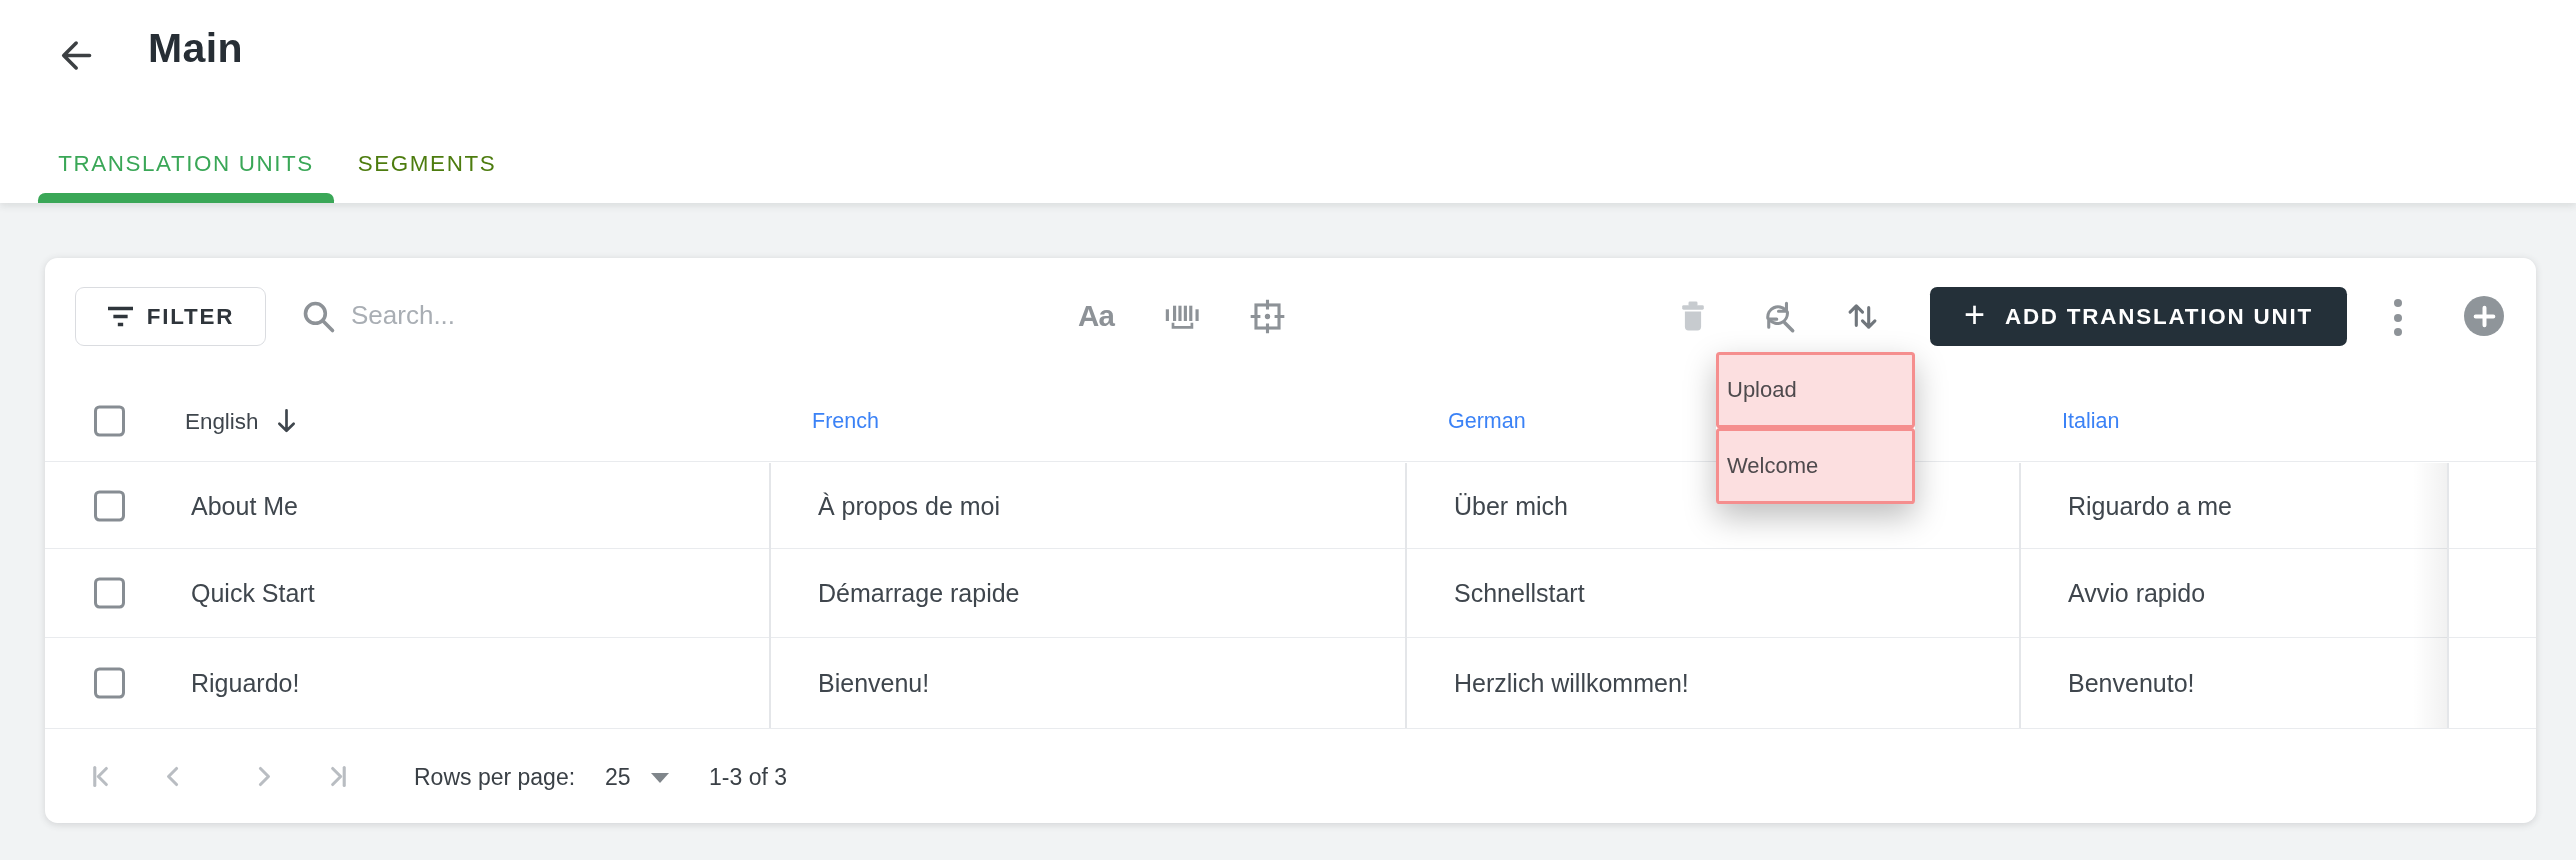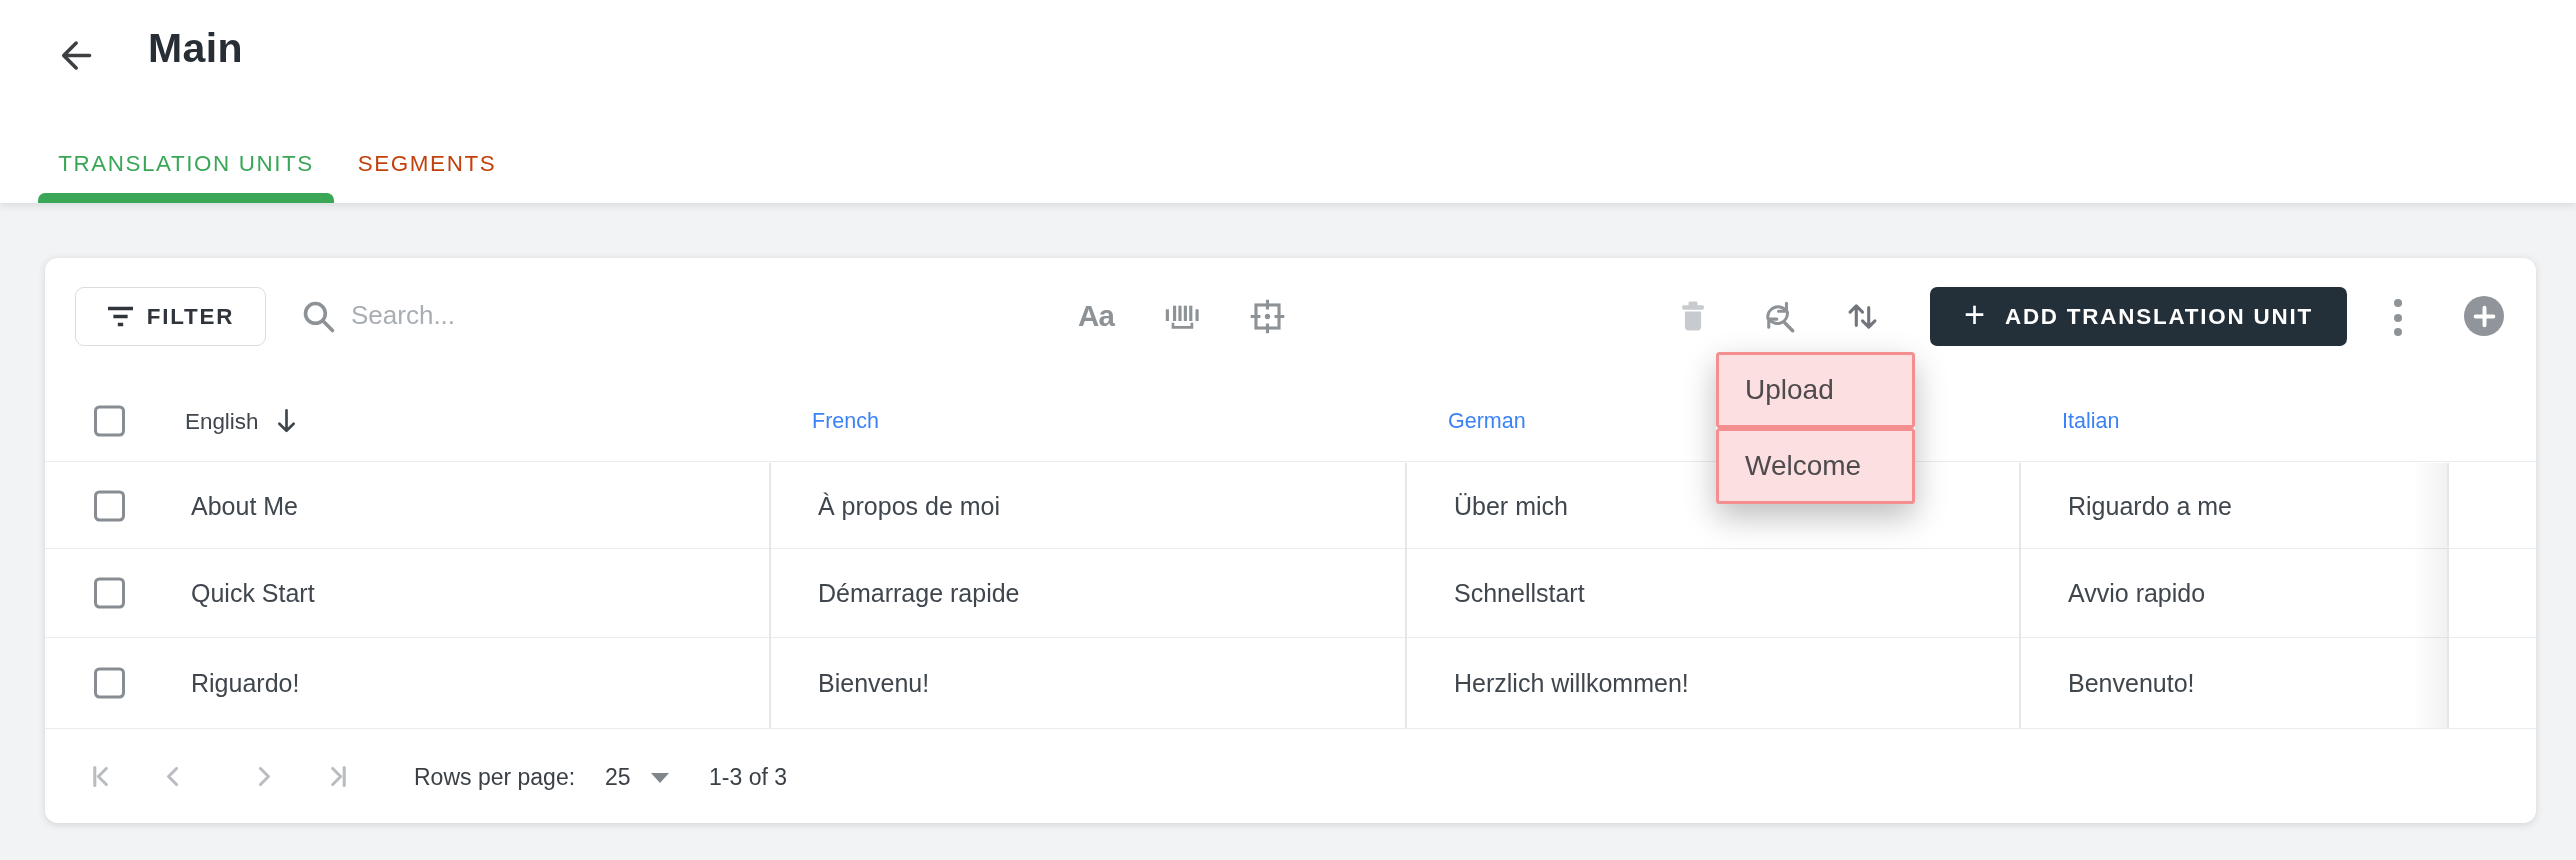--- a/index.html
+++ b/index.html
@@ -6,21 +6,21 @@
   html,body { width:2576px; height:860px; }
   body { position:relative; overflow:hidden; background:#ffffff; font-family:"Liberation Sans", sans-serif; color:#3c4043; }
   button { font-family:"Liberation Sans", sans-serif; background:none; border:none; cursor:pointer; }
 
   
   .page-header { position:absolute; left:0; top:0; width:2576px; height:203px; background:#ffffff; box-shadow:0 2.7px 7.2px rgba(60,64,67,0.12); z-index:2; }
   .back-btn { position:absolute; left:48px; top:30px; width:50px; height:50px; display:flex; align-items:center; justify-content:center; border-radius:50%; }
   .page-title { position:absolute; left:148px; top:25px; font-size:41px; font-weight:700; color:#272e35; letter-spacing:0.4px; }
   .tab { position:absolute; top:134px; height:59px; display:flex; align-items:center; justify-content:center; font-size:22.4px; letter-spacing:1.6px; }
   .tab-active { left:38px; width:296px; color:#3aa757; font-weight:400; }
-  .tab-inactive { left:340px; width:174px; color:#c2410c; font-weight:500; }
+  .tab-inactive { left:340px; width:174px; color:#4d7c0f; font-weight:500; }
   .tab-indicator { position:absolute; left:38px; top:193px; width:296px; height:9.8px; background:#3aa757; border-radius:7.2px 7.2px 0 0; }
 
   
   .band { position:absolute; left:0; top:203px; width:2576px; height:657px; background:#f1f3f4; z-index:1; }
 
   
   .card { position:absolute; left:45px; top:55px; width:2491px; height:565px; background:#ffffff; border-radius:12.5px; box-shadow:0 1.8px 7.2px rgba(60,64,67,0.16); overflow:hidden; }
 
   
   .filter-btn { position:absolute; left:29.5px; top:29px; width:191px; height:59px; border:1.8px solid #dadce0; border-radius:9px; background:#fff; display:flex; align-items:center; justify-content:center; gap:12px; font-size:22.4px; font-weight:700; letter-spacing:1.8px; color:#2f353b; }
@@ -63,21 +63,21 @@
   .pg-btn { position:absolute; top:50%; transform:translateY(-50%); width:43px; height:43px; display:flex; align-items:center; justify-content:center; border-radius:50%; }
   .pg-first { left:34px; } .pg-prev { left:106px; } .pg-next { left:197px; } .pg-last { left:271px; }
   .foot-label { position:absolute; top:50%; transform:translateY(-50%); font-size:23px; color:#3a4046; white-space:nowrap; }
   .rpp-label { left:369px; }
   .rpp-value { left:560px; }
   .rpp-caret { position:absolute; left:606px; top:50%; transform:translateY(-40%); width:0; height:0; border-left:9px solid transparent; border-right:9px solid transparent; border-top:10.7px solid #80868b; }
   .range-label { left:664px; }
 
   
   .menu { position:absolute; left:1716px; top:352px; width:199px; z-index:20; box-shadow:0 12.5px 32px rgba(0,0,0,0.26); border-radius:4.5px; }
-  .menu-item { height:76px; background:#fcdfe0; border:3.6px solid #f58e8e; border-radius:3.6px; display:flex; align-items:center; padding-left:26px; font-size:28px; color:#4e4a4d; }
+  .menu-item { height:76px; background:#fcdfe0; border:3.6px solid #f58e8e; border-radius:3.6px; display:flex; align-items:center; padding-left:8px; font-size:22px; color:#4e4a4d; }
 
   svg { display:block; }
 </style>
 </head>
 <body>
 
 <header class="page-header">
   <button class="back-btn">
     <span>
       <svg width="41" height="41" viewBox="0 0 46 46">

